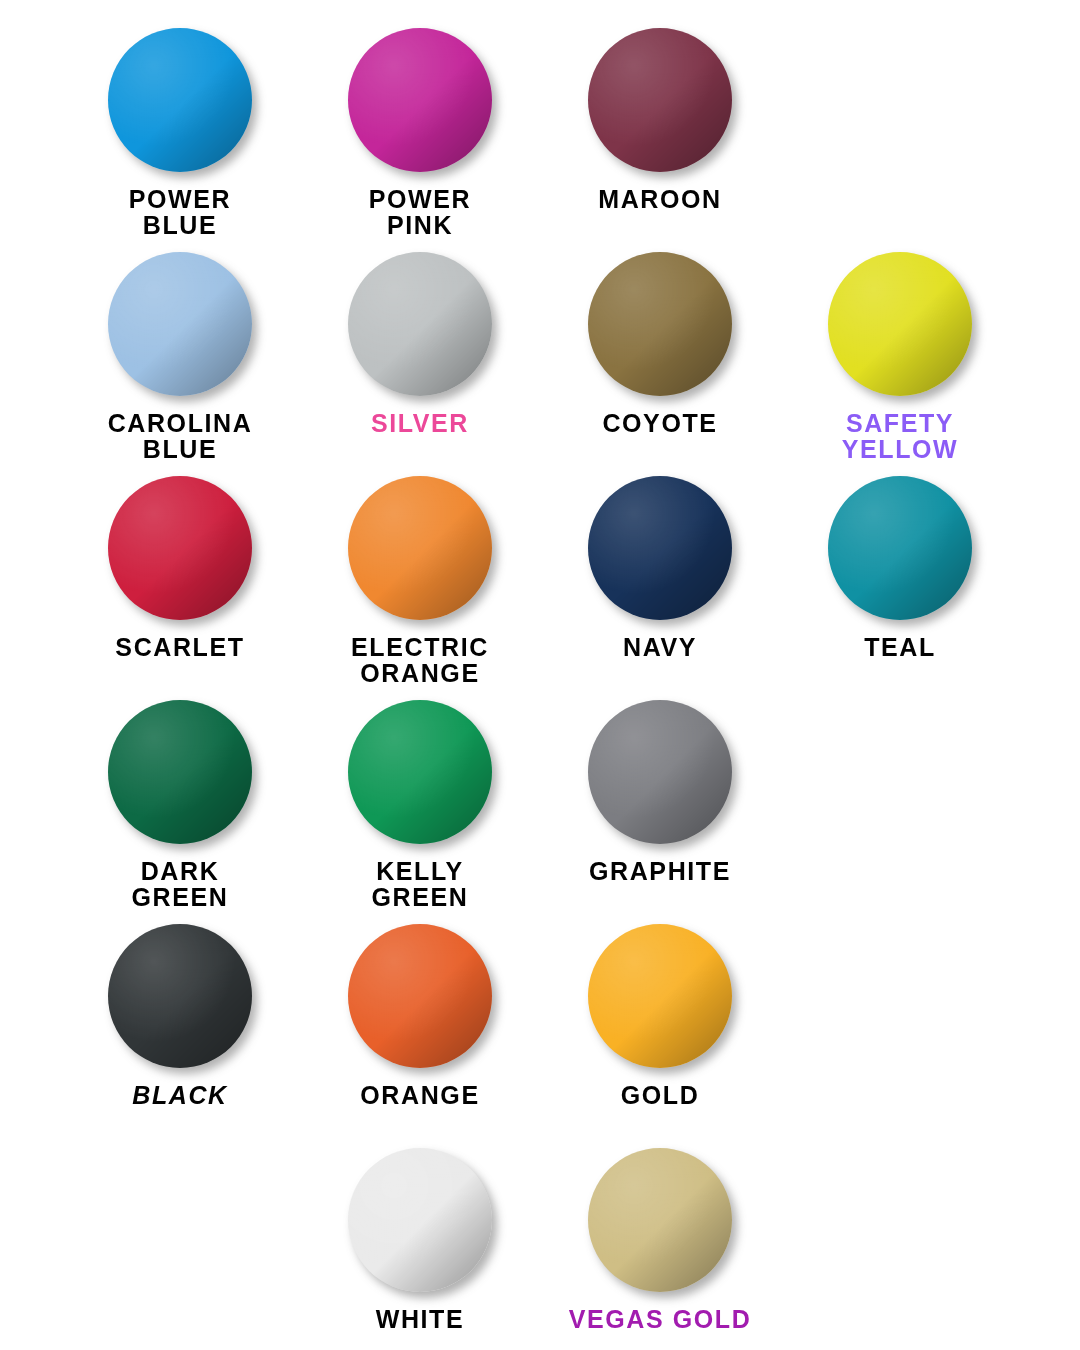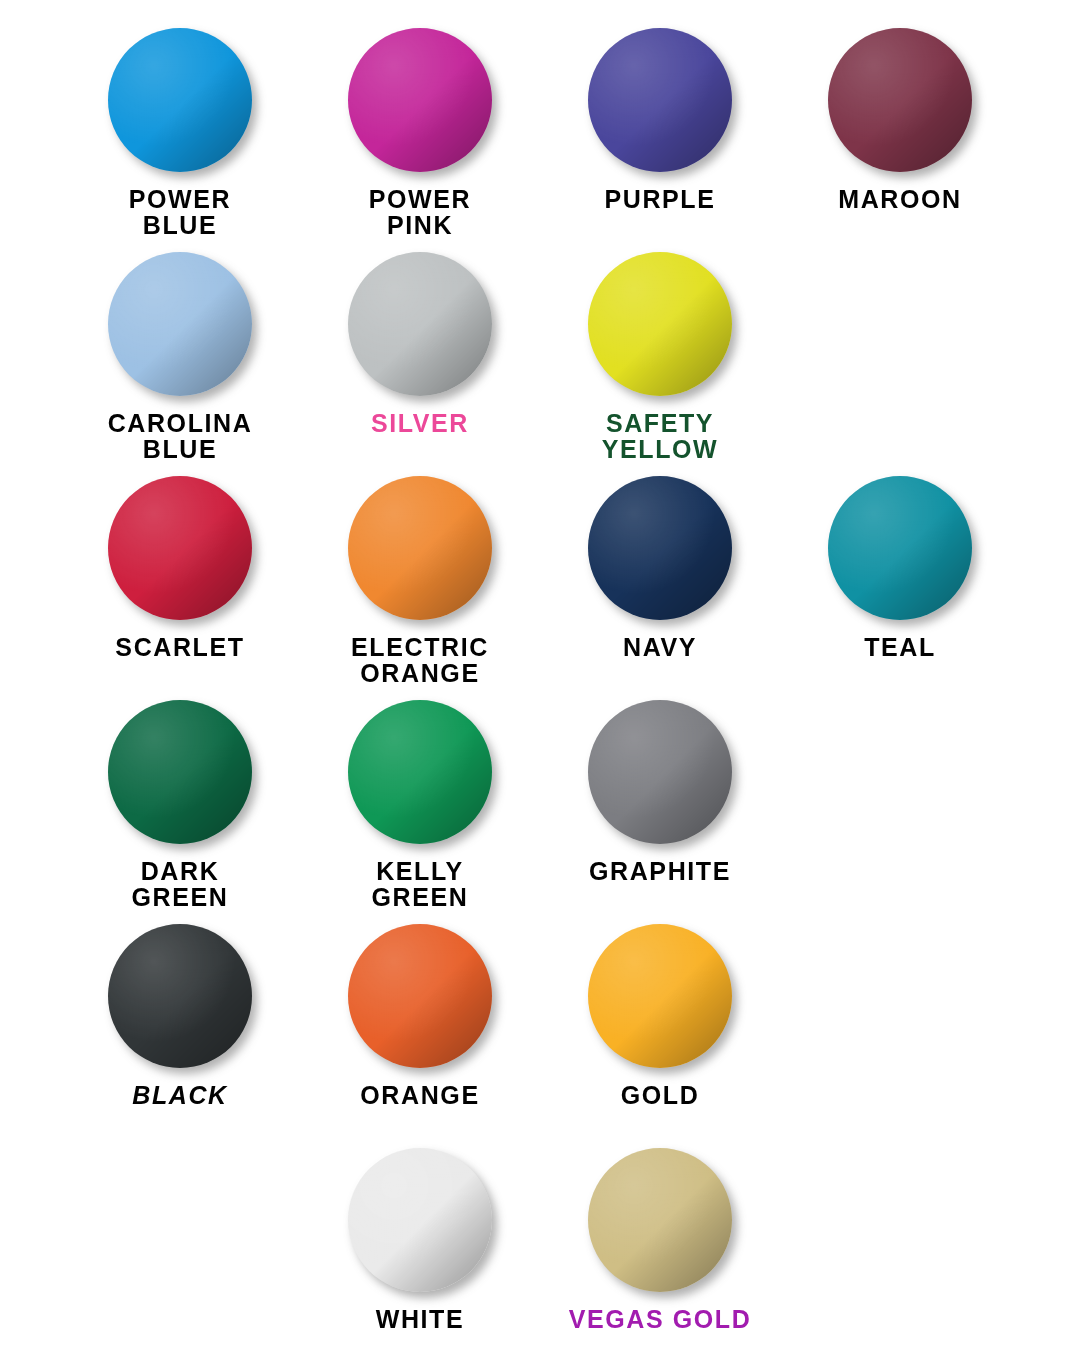--- a/index.html
+++ b/index.html
@@ -111,27 +111,20 @@
         <div class="swatch-disc-wrap">
           <div class="swatch-disc-shadow"></div>
           <div class="swatch-disc" title="POWER PINK" style="background: rgb(196, 38, 154);"></div>
         </div>
         <div class="swatch-label" style="color: rgb(2, 2, 2);">POWER
 PINK</div>
       </div>
       <div class="swatch-cell">
         <div class="swatch-disc-wrap">
           <div class="swatch-disc-shadow"></div>
-          <div class="swatch-disc" title="PURPLE" style="background: rgb(74, 70, 156);"></div>
-        </div>
-        <div class="swatch-label" style="color: rgb(2, 2, 2);">PURPLE</div>
-      </div>
-      <div class="swatch-cell">
-        <div class="swatch-disc-wrap">
-          <div class="swatch-disc-shadow"></div>
           <div class="swatch-disc" title="MAROON" style="background: rgb(126, 52, 73);"></div>
         </div>
         <div class="swatch-label" style="color: rgb(2, 2, 2);">MAROON</div>
       </div>
     </div>
     <div class="swatch-row">
       <div class="swatch-cell">
         <div class="swatch-disc-wrap">
           <div class="swatch-disc-shadow"></div>
           <div class="swatch-disc" title="CAROLINA BLUE" style="background: rgb(157, 193, 228);"></div>
@@ -142,23 +135,30 @@
       <div class="swatch-cell">
         <div class="swatch-disc-wrap">
           <div class="swatch-disc-shadow"></div>
           <div class="swatch-disc" title="SILVER" style="background: rgb(189, 193, 194);"></div>
         </div>
         <div class="swatch-label" style="color: #ec4899;">SILVER</div>
       </div>
       <div class="swatch-cell">
         <div class="swatch-disc-wrap">
           <div class="swatch-disc-shadow"></div>
+          <div class="swatch-disc" title="COYOTE" style="background: rgb(138, 115, 65);"></div>
+        </div>
+        <div class="swatch-label" style="color: rgb(2, 2, 2);">COYOTE</div>
+      </div>
+      <div class="swatch-cell">
+        <div class="swatch-disc-wrap">
+          <div class="swatch-disc-shadow"></div>
           <div class="swatch-disc" title="SAFETY YELLOW" style="background: rgb(226, 224, 33);"></div>
         </div>
-        <div class="swatch-label" style="color: #14532d;">SAFETY
+        <div class="swatch-label" style="color: #8b5cf6;">SAFETY
 YELLOW</div>
       </div>
     </div>
     <div class="swatch-row">
       <div class="swatch-cell">
         <div class="swatch-disc-wrap">
           <div class="swatch-disc-shadow"></div>
           <div class="swatch-disc" title="SCARLET" style="background: rgb(206, 31, 62);"></div>
         </div>
         <div class="swatch-label" style="color: rgb(2, 2, 2);">SCARLET</div>

